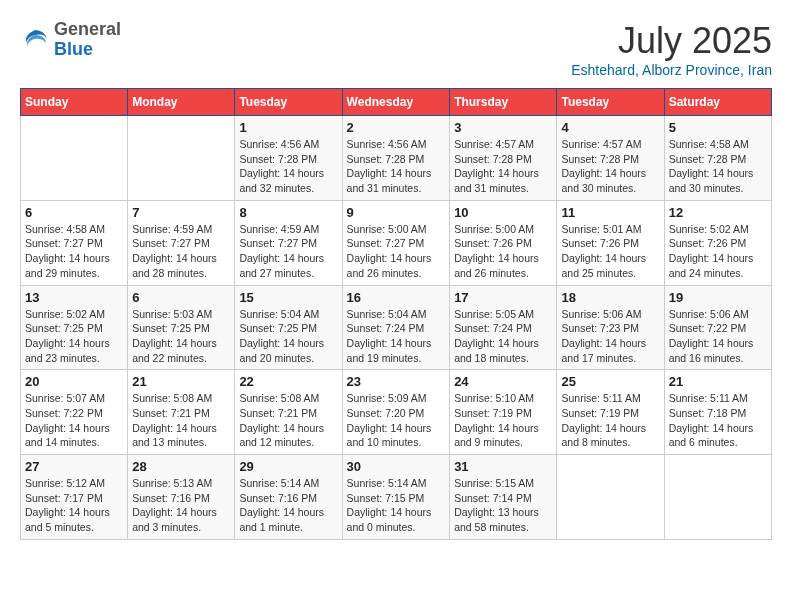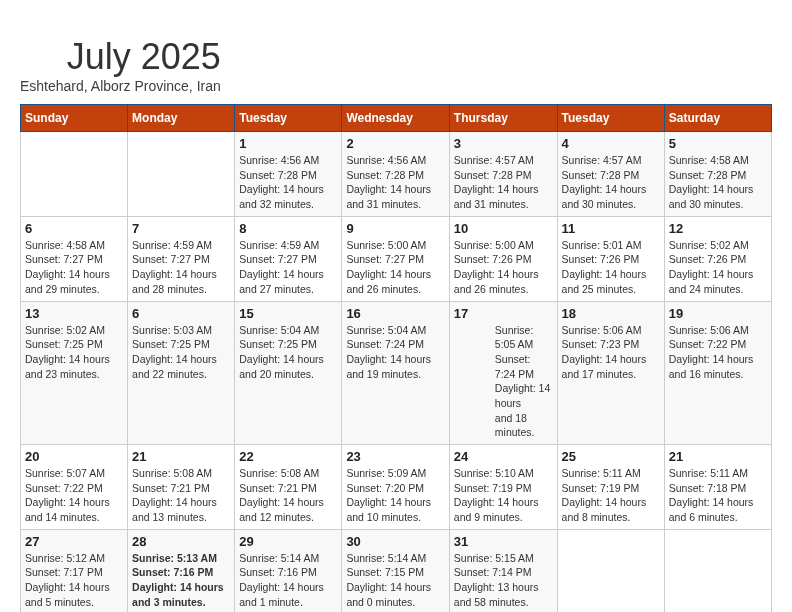--- a/index.html
+++ b/index.html
@@ -34,34 +34,33 @@
       height: 30px;
       margin-right: 4px;
     }
     .title-section {
       text-align: right;
     }
     .month-title {
       font-size: 36px;
       font-weight: normal;
       color: #333;
-      margin-top: 16px;
     }
     .location {
       font-size: 14px;
-      color: #404040;
+      color: #0369a1;
       text-align: center;
     }
     table {
       width: 100%;
       border-collapse: collapse;
       font-size: 11px;
     }
     thead tr th {
-      background: #c2410c;
+      background: #ef4444;
       color: #fff;
       padding: 6px 4px;
       text-align: left;
       font-size: 12px;
       font-weight: bold;
       border: 1px solid #1a5490;
     }
     tbody tr td {
       border: 1px solid #ccc;
       vertical-align: top;
@@ -85,20 +84,30 @@
       line-height: 1.4;
     }
     .empty-cell {
       background: #fff !important;
     }
   </style>
 </head>
 <body>
 
 <div class="header">
+  <div class="logo">
+    <svg class="logo-icon" viewBox="0 0 30 30" xmlns="http://www.w3.org/2000/svg">
+      <path d="M15 5 Q25 5 27 15 Q25 8 15 10 Q8 11 6 18 Q4 10 15 5Z" fill="#1a6fba"></path>
+      <path d="M15 10 Q25 10 26 18 Q22 13 15 14 Q9 15 7 21 Q6 13 15 10Z" fill="#4a9ad4"></path>
+    </svg>
+    <div class="logo-text">
+      <span class="logo-general">General</span>
+      <span class="logo-blue">Blue</span>
+    </div>
+  </div>
   <div class="title-section">
     <div class="month-title">July 2025</div>
     <div class="location">Eshtehard, Alborz Province, Iran</div>
   </div>
 </div>
 
 <table>
   <thead>
     <tr>
     <th>Sunday</th>
@@ -225,21 +234,21 @@
         </td>
         <td>
           <div class="day-number">16</div>
           <div class="day-info" style="white-space: pre-line;">Sunrise: 5:04 AM
 Sunset: 7:24 PM
 Daylight: 14 hours
 and 19 minutes.</div>
         </td>
         <td>
           <div class="day-number">17</div>
-          <div class="day-info" style="white-space: pre-line; margin-left: 41px;">Sunrise: 5:05 AM
+          <div class="day-info" style="white-space: pre-line;">Sunrise: 5:05 AM
 Sunset: 7:24 PM
 Daylight: 14 hours
 and 18 minutes.</div>
         </td>
         <td>
           <div class="day-number">18</div>
           <div class="day-info" style="white-space: pre-line;">Sunrise: 5:06 AM
 Sunset: 7:23 PM
 Daylight: 14 hours
 and 17 minutes.</div>
@@ -306,21 +315,21 @@
       <tr>
         <td>
           <div class="day-number">27</div>
           <div class="day-info" style="white-space: pre-line;">Sunrise: 5:12 AM
 Sunset: 7:17 PM
 Daylight: 14 hours
 and 5 minutes.</div>
         </td>
         <td>
           <div class="day-number">28</div>
-          <div class="day-info" style="white-space: pre-line; font-weight: bold;">Sunrise: 5:13 AM
+          <div class="day-info" style="white-space: pre-line;">Sunrise: 5:13 AM
 Sunset: 7:16 PM
 Daylight: 14 hours
 and 3 minutes.</div>
         </td>
         <td>
           <div class="day-number">29</div>
           <div class="day-info" style="white-space: pre-line;">Sunrise: 5:14 AM
 Sunset: 7:16 PM
 Daylight: 14 hours
 and 1 minute.</div>

